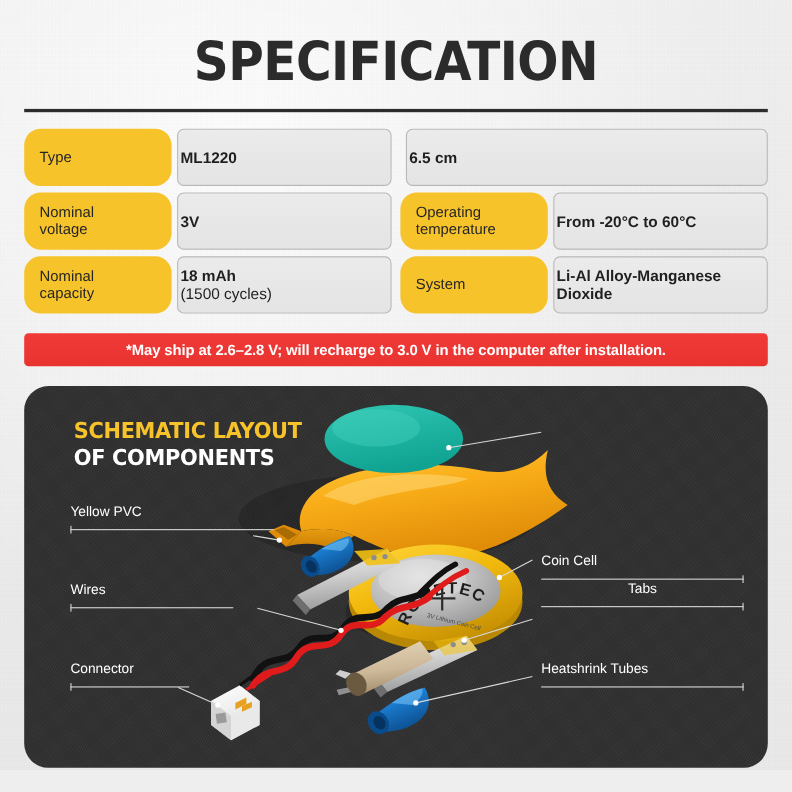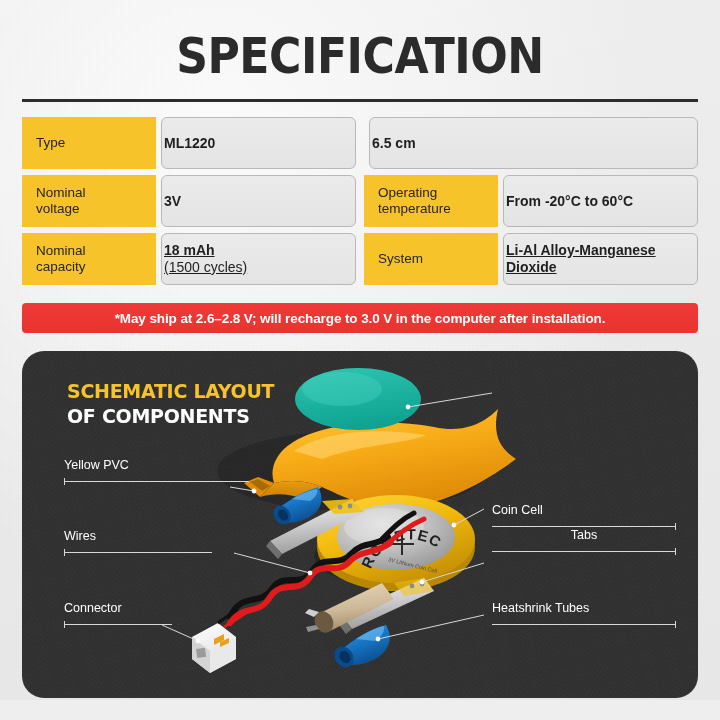--- a/index.html
+++ b/index.html
@@ -69,21 +69,21 @@
     position: relative;
     height: 52px;
     margin-bottom: 6px;
     display: flex;
     align-items: stretch;
   }
   .spec-key {
     width: 134px;
     flex: 0 0 134px;
     background: #f7c32a;
-    border-radius: 0;
+    border-radius: 15px;
     display: flex;
     align-items: center;
     padding: 0 0 0 14px;
     color: #262626;
     font-size: 13.5px;
     line-height: 16px;
     font-weight: normal;
   }
   .spec-val {
     margin-left: 5px;
@@ -96,21 +96,21 @@
     padding: 0 0 0 2px;
     color: #1f1f1f;
     font-size: 14px;
     line-height: 16px;
     font-weight: bold;
   }
   .spec-val .sub {
     font-weight: normal;
     font-size: 14px;
   }
-  .spec-val.two-line { line-height: 17px; text-decoration: underline; }
+  .spec-val.two-line { line-height: 17px; }
 
   
   #note {
     position: absolute;
     left: 22px; top: 303px;
     width: 676px; height: 30px;
     background: linear-gradient(180deg,#f03a38,#e8332f);
     border-radius: 4px;
     color: #ffffff;
     font-size: 13.5px;

